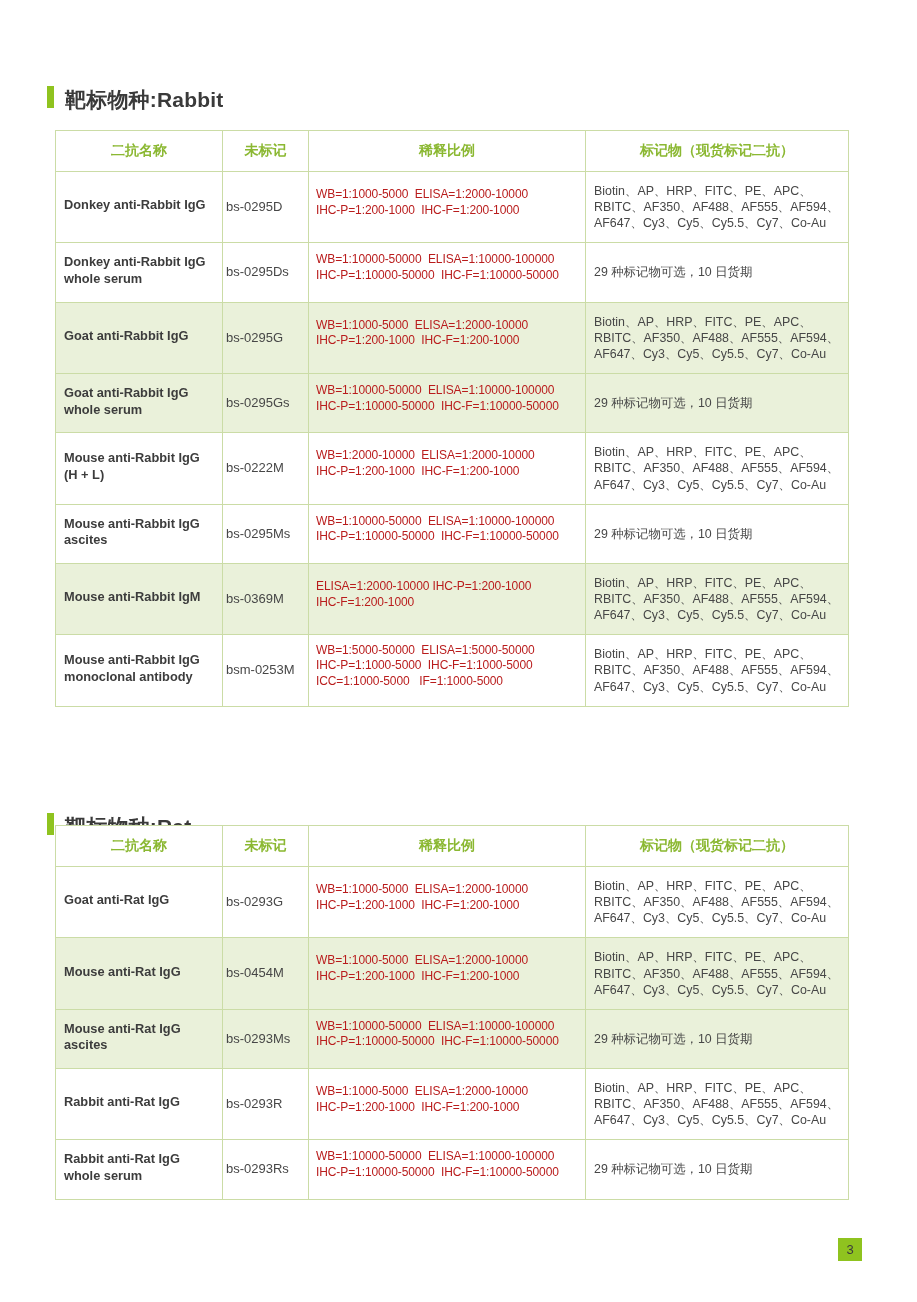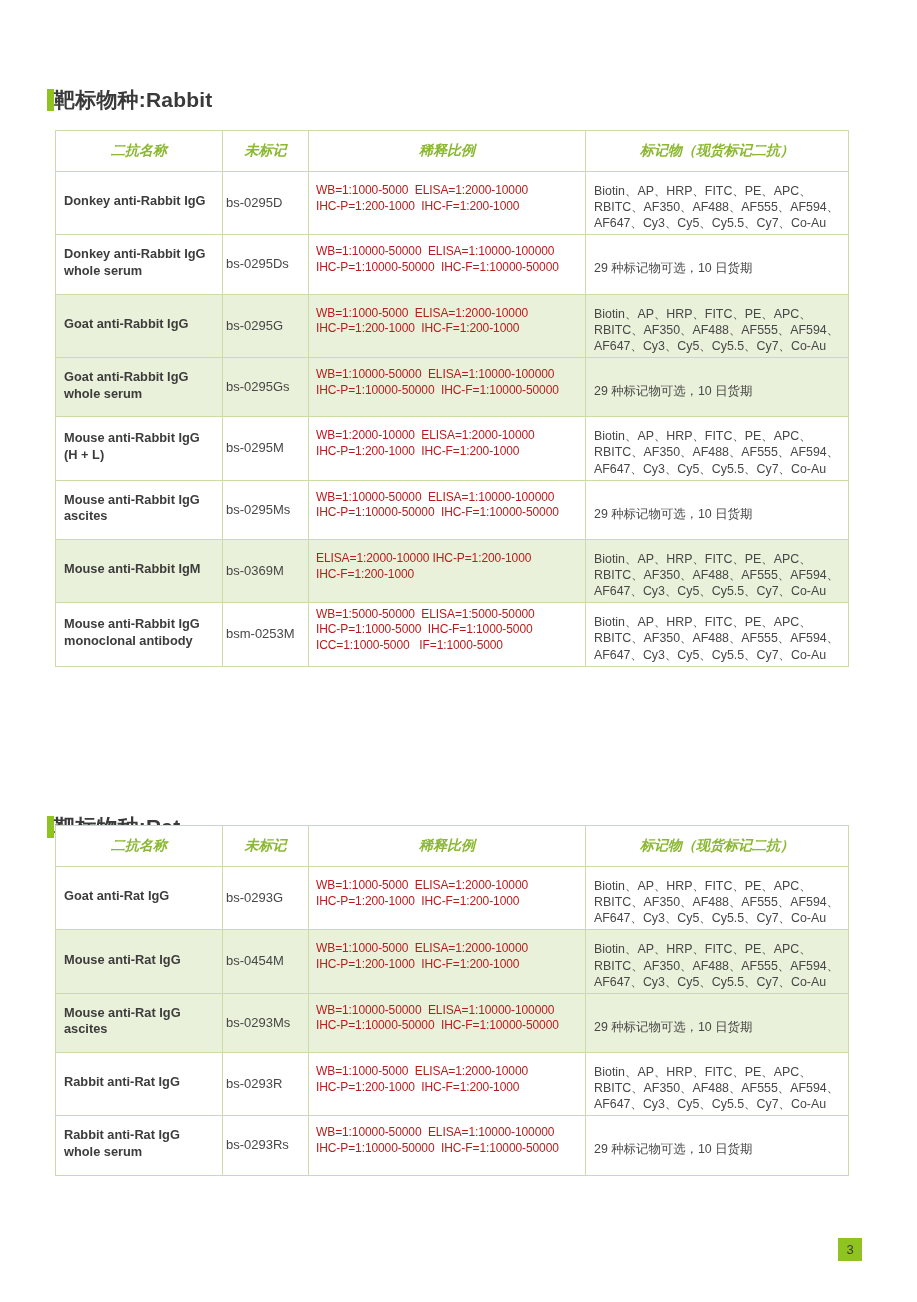--- a/index.html
+++ b/index.html
@@ -2,56 +2,56 @@
 <html><head>
 <meta charset="utf-8">
 <style>
   html,body{margin:0;padding:0;}
   body{
     width:917px;height:1302px;position:relative;background:#ffffff;
     font-family:"Liberation Sans","DejaVu Sans",sans-serif;
     color:#404040;overflow:hidden;
   }
   .section-title{
-    position:absolute;left:47px;display:flex;align-items:center;
+    position:absolute;left:47px;display:flex;align-items:flex-start;gap:11px;
   }
   .title-bar{
     width:7px;height:22px;background:#8fc31f;flex:0 0 auto;
   }
   .title-text{
     font-size:21px;font-weight:bold;color:#3a3a3a;letter-spacing:0.2px;
   }
   table.abx{
     position:absolute;left:55px;width:793px;border-collapse:collapse;table-layout:fixed;
   }
   table.abx th{
     border:1px solid #cbdca6;background:#ffffff;color:#8bb832;
     font-size:14px;font-weight:bold;text-align:center;
-    height:30px;padding:11px 2px;box-sizing:border-box;font-style:italic;
+    height:30px;padding:11px 2px;box-sizing:border-box;
   }
   table.abx td{
     border:1px solid #cbdca6;vertical-align:middle;background:#ffffff;
     box-sizing:border-box;
   }
   tr.green td{background:#eaf1da;}
   td.c-name{
     font-weight:bold;font-size:12.8px;color:#3c3c3c;
     padding:11px 6px 14px 8px;line-height:1.3;white-space:pre-wrap;
   }
   td.c-code{
     text-align:left;font-size:13px;color:#474747;
     padding:11px 3px;line-height:1.25;white-space:pre-wrap;
   }
   td.c-dilution{
     font-size:12px;color:#b91c1c;letter-spacing:-0.1px;
     padding:2px 4px 11px 7px;line-height:1.3;white-space:pre-wrap;
   }
   td.c-markers{
     font-size:12.4px;color:#474747;
-    padding:11px 4px 3px 8px;line-height:1.3;white-space:pre-wrap;
+    padding:11px 4px 11px 8px;line-height:1.3;white-space:pre-wrap;
   }
   .page-badge{
     position:absolute;left:838px;top:1238px;width:24px;height:23px;
     background:#8fc31f;color:#3c3c3c;font-size:13px;
     display:flex;align-items:center;justify-content:center;
   }
 </style>
 </head>
 <body>
 
@@ -106,21 +106,21 @@
       <td class="c-name">Goat anti-Rabbit IgG
 whole serum</td>
       <td class="c-code">bs-0295Gs</td>
       <td class="c-dilution">WB=1:10000-50000  ELISA=1:10000-100000
 IHC-P=1:10000-50000  IHC-F=1:10000-50000</td>
       <td class="c-markers">29 种标记物可选，10 日货期</td>
     </tr>
     <tr>
       <td class="c-name">Mouse anti-Rabbit IgG
 (H + L)</td>
-      <td class="c-code">bs-0295M</td>
+      <td class="c-code">bs-0222M</td>
       <td class="c-dilution">WB=1:2000-10000  ELISA=1:2000-10000
 IHC-P=1:200-1000  IHC-F=1:200-1000</td>
       <td class="c-markers">Biotin、AP、HRP、FITC、PE、APC、
 RBITC、AF350、AF488、AF555、AF594、
 AF647、Cy3、Cy5、Cy5.5、Cy7、Co-Au</td>
     </tr>
     <tr>
       <td class="c-name">Mouse anti-Rabbit IgG
 ascites</td>
       <td class="c-code">bs-0295Ms</td>

